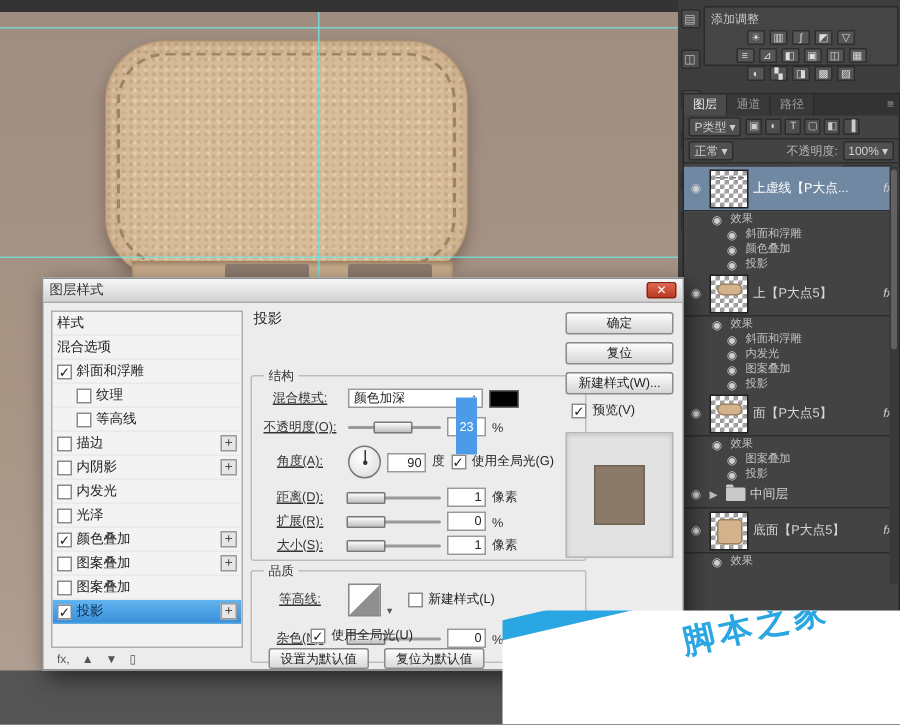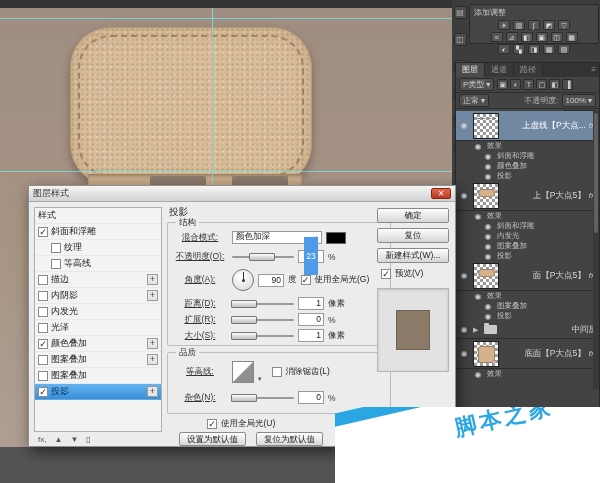--- a/index.html
+++ b/index.html
@@ -48,28 +48,28 @@
   .style-row .plus { margin-left:auto; width:11px; height:11px; border:1px solid #9a9a9a; background:#e6e6e6;
                      color:#444; line-height:9px; text-align:center; font-size:9px; }
   .cb { width:10px; height:10px; min-width:10px; background:#fff; border:1px solid #8a8a8a;
         font-size:9px; line-height:9px; color:#222; text-align:center; }
   .styles-footer { position:absolute; left:5px; top:247px; width:128px; height:12px;
                    display:flex; gap:8px; align-items:center; padding:0 4px; color:#555; font-size:8px; }
 
   
   .main-col { position:absolute; left:138px; top:18px; width:206px; height:240px; }
   .m-title { position:absolute; left:2px; top:2px; font-size:9.5px; color:#222; }
-  .group { position:absolute; left:0; width:224px; border:1px solid #bdbdbd; border-radius:2px; }
+  .group { position:absolute; left:0; width:224px; border:1px solid #bdbdbd; border-radius:2px;margin-top:28px; }
   .group-label { position:absolute; top:-6px; left:8px; background:#ececec; padding:0 3px; font-size:8.5px; color:#333; }
   .g-structure { top:18px; height:124px; }
   .g-quality { top:148px; height:62px; }
   .frow { position:absolute; left:4px; right:4px; display:flex; align-items:center; gap:4px; }
   .flabel { width:56px; text-align:center; font-size:8.5px; color:#333; white-space:nowrap;text-decoration:underline; }
   .dropdown { width:90px; height:13px; background:#fff; border:1px solid #999; display:flex;
-              align-items:flex-end; padding:0 3px; font-size:8.5px; }
+              align-items:center; padding:0 3px; font-size:8.5px; }
   .dropdown .arr { margin-left:auto; font-size:8px; color:#555; }
   .swatch { width:20px; height:12px; border:1px solid #666; }
   .ps-slider { position:relative; width:62px; height:10px; }
   .ps-slider .track { position:absolute; left:0; right:0; top:4px; height:2px; background:#9a9a9a; border-radius:1px; }
   .ps-slider .thumb { position:absolute; top:1px; width:6px; height:8px; background:linear-gradient(#fdfdfd,#bfbfbf);
                       border:1px solid #777; border-radius:1px; }
   .valbox { width:26px; height:13px; background:#fff; border:1px solid #999; font-size:8.5px;
             text-align:right; padding:0 2px; line-height:11px; }
   .valbox.sel { text-align:center; }
   .valbox.sel span { background:#4d9ae8; color:#fff; padding:14px 2px; }
@@ -127,21 +127,21 @@
   .thumb { width:26px; height:26px; min-width:26px; border:1px solid #202020; position:relative;
            background:
              linear-gradient(45deg,#9a9a9a 25%,transparent 25%,transparent 75%,#9a9a9a 75%),
              linear-gradient(45deg,#9a9a9a 25%,#fff 25%,#fff 75%,#9a9a9a 75%);
            background-size:6px 6px; background-position:0 0,3px 3px; }
   .thumb .pill { position:absolute; left:4px; top:5px; width:17px; height:8px; background:#d4b28c;
                  border:1px solid #9c825f; border-radius:4px; }
   .thumb .sq { position:absolute; left:4px; top:4px; width:17px; height:17px; background:#d4b28c;
                border:1px solid #9c825f; border-radius:3px; }
   .thumb .dash { position:absolute; left:3px; top:4px; width:19px; height:0; border-top:1px dashed #777; }
-  .lname { font-size:8.5px; white-space:nowrap; overflow:hidden; flex:1;text-align:right; }
+  .lname { font-size:8.5px; white-space:nowrap; overflow:hidden; flex:1; }
   .fx-tag { font-size:8px; font-style:italic; color:#d0d0d0; padding-right:2px; }
   .erow { display:flex; align-items:center; height:10px; gap:3px; font-size:7.5px; color:#c2c2c2;
           padding-left:26px; }
   .erow.hdr { padding-left:16px; }
   .grow { display:flex; align-items:center; height:18px; gap:3px; border-bottom:1px solid #2e2e2e;
           padding:0 2px; font-size:8.5px; }
   .tri { color:#bbb; font-size:7px; width:8px; }
   .folder { width:13px; height:9px; background:#c9c9c9; border-radius:1px; position:relative; }
   .folder::before { content:''; position:absolute; left:0; top:-2px; width:5px; height:2px; background:#c9c9c9; border-radius:1px 1px 0 0; }
   .layers-bottom { position:absolute; left:0; right:0; bottom:0; height:16px; background:#3c3c3c;
@@ -186,20 +186,23 @@
     <div class="titlebar">
       <span class="t">图层样式</span>
       <span class="closebtn">✕</span>
     </div>
 
     <div class="styles-col" id="styles-list">
         <div class="style-row">
           <span>样式</span>
         </div>
         <div class="style-row">
+          <span>混合选项</span>
+        </div>
+        <div class="style-row">
           <span class="cb checked">✓</span>
           <span>斜面和浮雕</span>
         </div>
         <div class="style-row indent">
           <span class="cb"></span>
           <span>纹理</span>
         </div>
         <div class="style-row indent">
           <span class="cb"></span>
           <span>等高线</span>
@@ -318,21 +321,21 @@
 
       <div class="group g-quality">
         <span class="group-label">品质</span>
 
         <div class="frow" style="top:8px;">
           <span class="flabel">等高线:</span>
           <span class="contour"></span>
           <span class="contour-arr">▾</span>
           <span class="ck-row" style="margin-left:6px;">
             <span class="cb"></span>
-            <span>消除锯齿(L)</span>
+            <span>新建样式(L)</span>
           </span>
         </div>
 
         <div class="frow" style="top:38px;">
           <span class="flabel">杂色(N):</span>
           <span class="ps-slider">
               <span class="track"></span>
               <span class="thumb" style="left: calc(3% - 3px);"></span>
             </span>
           <span class="valbox">0</span>

